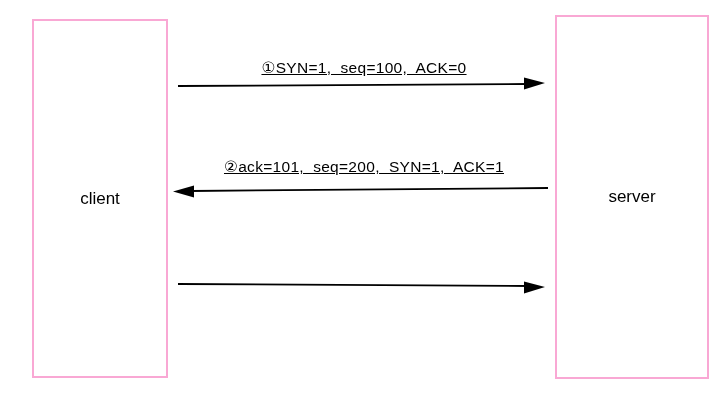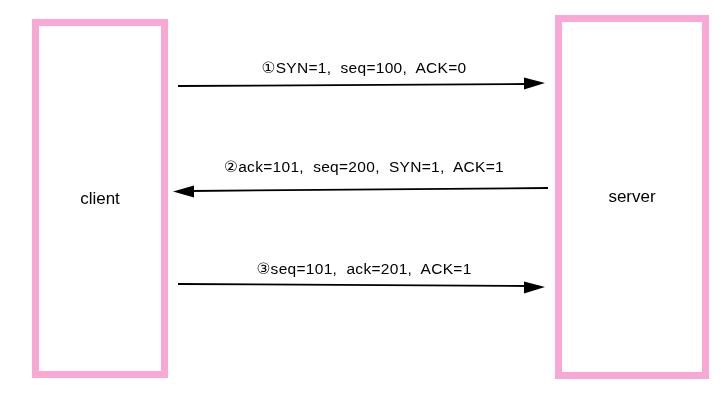--- a/index.html
+++ b/index.html
@@ -11,21 +11,21 @@
     position: relative;
     width: 728px;
     height: 405px;
     background: #ffffff;
     font-family: "Liberation Sans", "DejaVu Sans", sans-serif;
     color: #000000;
     overflow: hidden;
   }
   .node-box {
     position: absolute;
-    border: 7px solid #f9a8d4;
+    border: 2px solid #f9a8d4;
     background: #ffffff;
     display: flex;
     align-items: center;
     justify-content: center;
     font-size: 17px;
     box-sizing: border-box;
   }
   .node-box.client {
     left: 32px;
     top: 19px;
@@ -46,20 +46,21 @@
     height: 405px;
   }
   .msg-label {
     position: absolute;
     left: 180px;
     width: 368px;
     text-align: center;
     font-size: 15.5px;
     white-space: pre;
     letter-spacing: 0.3px;
+    text-decoration: underline;
   }
   .msg-label.l1 { top: 59px; }
   .msg-label.l2 { top: 158px; }
   .msg-label.l3 { top: 260px; }
 </style>
 </head>
 <body>
 
 <div class="canvas">
 
@@ -84,15 +85,14 @@
     </g>
 
     <g>
       <line x1="178" y1="284" x2="528" y2="286" stroke="#000000" stroke-width="1.8"></line>
       <polygon points="545,287 524,281.5 524,293.5" fill="#000000"></polygon>
     </g>
   </svg>
 
   <div class="msg-label l1">①SYN=1,  seq=100,  ACK=0</div>
   <div class="msg-label l2">②ack=101,  seq=200,  SYN=1,  ACK=1</div>
-  <div class="msg-label l3">③seq=101,  ack=201,  ACK=1</div>
 
 </div>
 
 </body></html>

